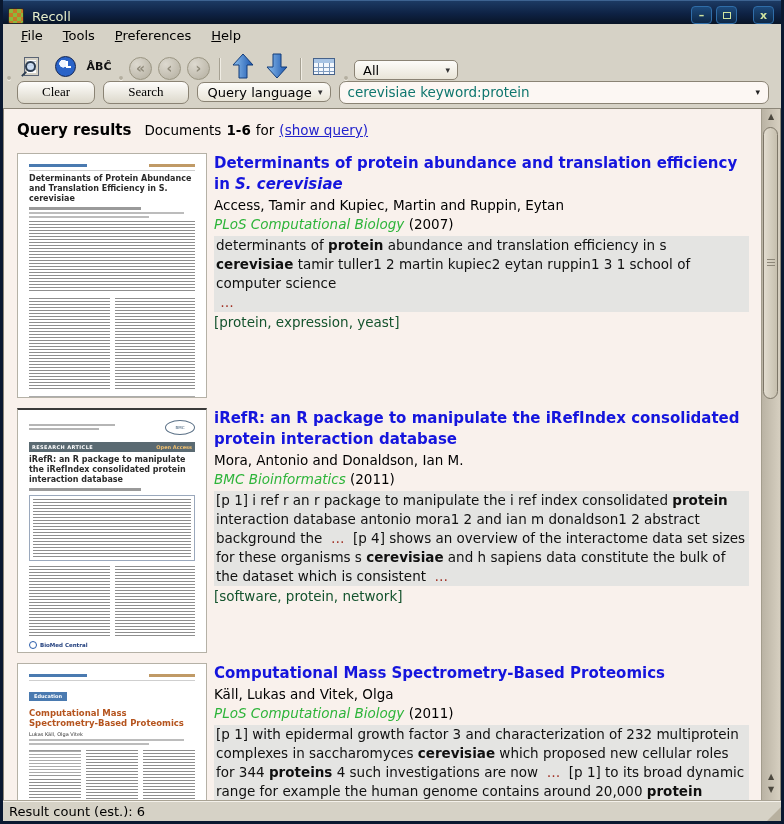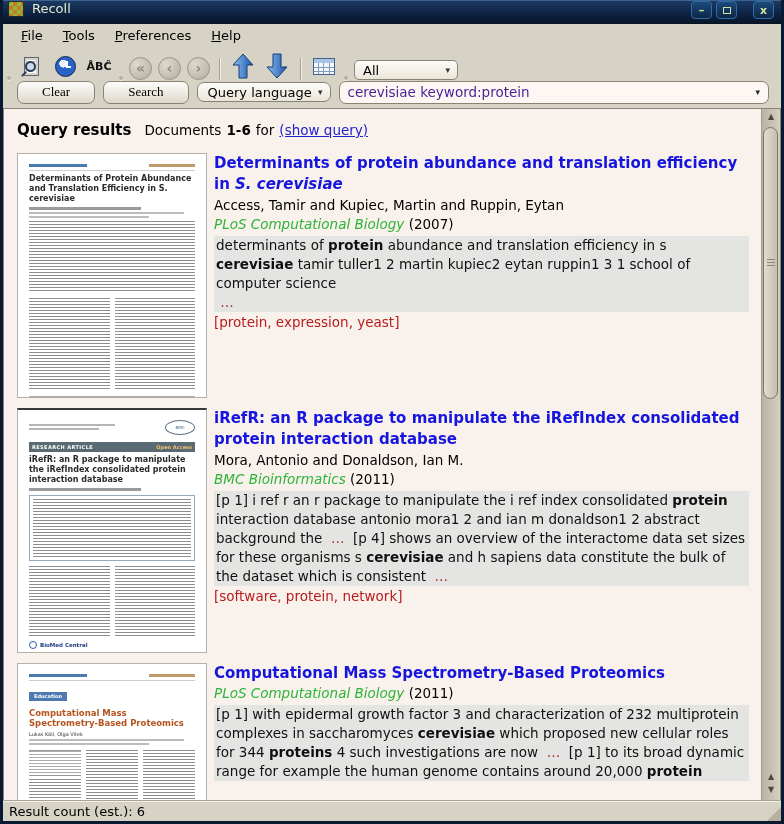--- a/index.html
+++ b/index.html
@@ -1,21 +1,21 @@
 <!DOCTYPE html>
 <html><head>
 <meta charset="utf-8">
 <style>
   * { box-sizing: border-box; margin: 0; padding: 0; }
   html,body { width:784px; height:824px; }
   body { font-family:"DejaVu Sans", sans-serif; background:#d6d2c6; position:relative; overflow:hidden; }
   .app { width:784px; height:824px; border-left:3px solid #0a1830; border-right:3px solid #0a1830; border-bottom:3px solid #0a1830; display:flex; flex-direction:column; background:#d6d2c6; }
 
   
-  .titlebar { height:24px; background:linear-gradient(180deg,#1c3a63 0%,#0e2244 55%,#081426 100%); border-top:1px solid #3d6391; display:flex; align-items:flex-start; padding:0 5px; flex:0 0 24px; }
+  .titlebar { height:24px; background:linear-gradient(180deg,#1c3a63 0%,#0e2244 55%,#081426 100%); border-top:1px solid #3d6391; display:flex; align-items:flex-end; padding:0 5px; flex:0 0 24px; }
   .app-icon { width:16px; height:16px; border:1px solid #2a2a2a; border-radius:2px; margin-right:8px;
     background-image:
       linear-gradient(45deg,#c87828 25%,transparent 25%,transparent 75%,#c87828 75%),
       linear-gradient(45deg,#c87828 25%,#8cb83c 25%,#8cb83c 75%,#c87828 75%);
     background-size:8px 8px; background-position:0 0,4px 4px; }
   .title-text { color:#e4ecca; font-size:13px; }
   .tb-spacer { flex:1; }
   .winbtn { width:21px; height:18px; border-radius:4px; background:linear-gradient(#1d4a7c,#0d2746); border:1px solid #2f6da8; color:#cfe3a0; font-size:11px; font-weight:bold; display:flex; align-items:center; justify-content:center; margin-left:4px; line-height:1; }
   .winbtn.close { margin-left:16px; margin-right:2px; }
 
@@ -45,38 +45,38 @@
      #f4f8fd; }
   .combo { height:20px; border:1px solid #8a8374; border-radius:5px; background:linear-gradient(#fdfcf9,#e9e5d8); display:flex; align-items:center; font-size:13px; color:#000; }
   .combo .arrow { font-size:9px; color:#333; margin:0 7px 0 auto; }
   .combo-all { width:104px; padding-left:8px; }
 
   
   .searchrow { height:28px; flex:0 0 28px; display:flex; align-items:center; padding:0 10px 4px 14px; gap:8px; }
   .push-btn { height:23px; border:1px solid #8a8374; border-radius:7px; background:linear-gradient(#fefdfb,#dcd8cb); font-size:13px; color:#000; padding:0 24px; display:flex; align-items:center; font-family:Liberation Serif, serif; }
   .combo-ql { width:134px; padding-left:10px; border-radius:7px; }
   .query-combo { flex:1; height:23px; border:1px solid #8a8374; border-radius:7px; background:#fcf7f3; display:flex; align-items:center; overflow:hidden; margin-right:2px; }
-  .query-combo input { flex:1; border:none; outline:none; background:transparent; font-size:13.5px; font-family:"DejaVu Sans", sans-serif; padding-left:8px; color:#4c1d95; }
+  .query-combo input { flex:1; border:none; outline:none; background:transparent; font-size:13.5px; font-family:"DejaVu Sans", sans-serif; padding-left:8px; color:#0f766e; }
   .query-combo .arrow { font-size:9px; color:#222; margin:0 8px; }
 
   
   .main { flex:1 1 auto; border:1px solid #8c8678; background:#f9f1ec; position:relative; overflow:hidden; }
   .results-clip { position:absolute; inset:0; right:19px; overflow:hidden; padding:8px 6px 8px 13px; }
   .results-header { font-size:13.5px; color:#000; margin:4px 0 14px 0; display:flex; align-items:baseline; gap:5px; }
   .rh-title { font-size:15px; font-weight:bold; margin-right:8px; }
   .rh-range { font-weight:bold; }
   .rh-link { color:#2222cc; text-decoration:underline; }
   .result-row { display:flex; gap:7px; margin-bottom:10px; }
   .res-text { flex:1; min-width:0; padding-right:6px; }
   .res-title { font-size:15px; line-height:21px; font-weight:bold; color:#1515dd; }
   .res-authors { font-size:13.5px; line-height:19px; color:#000; margin-top:1px; }
   .res-journal-line { font-size:13.5px; line-height:19px; color:#000; }
   .journal { color:#2eb43a; font-style:italic; }
   .snippet { font-size:13.5px; line-height:19px; color:#101010; background:#e4e4e2; margin-top:2px; padding:0 2px; white-space:pre-wrap; }
-  .keywords { font-size:13.5px; line-height:19px; color:#b91c1c; margin-top:1px; }
+  .keywords { font-size:13.5px; line-height:19px; color:#14532d; margin-top:1px; }
   .seg-b { font-weight:bold; }
   .seg-i { font-style:italic; }
   .seg-u { text-decoration:underline; }
   .seg-e { color:#a13226; }
 
   
   .thumb { width:190px; min-width:190px; height:245px; background:#fff; border:1px solid #b5b1a6; padding:10px 11px; overflow:hidden; font-family:"DejaVu Sans", sans-serif; }
   .sim { background-image:repeating-linear-gradient(to bottom,#8e8e8e 0 1px,transparent 1px 3px); }
   .sim-light { background-image:repeating-linear-gradient(to bottom,#ababab 0 1px,transparent 1px 3px); }
   .th-header { display:flex; justify-content:space-between; align-items:center; }
@@ -323,20 +323,21 @@
             <div class="t-col t3-col">
                 <div class="t3-quotebox sim-light"></div>
                 <div class="sim" style="height:110px"></div>
               </div>
             <div class="t-col t3-col sim"></div>
             <div class="t-col t3-col sim"></div>
           </div>
         </div>
         <div class="res-text">
           <div class="res-title"><span>Computational Mass Spectrometry-Based Proteomics</span></div>
+          <div class="res-authors">Käll, Lukas and Vitek, Olga</div>
           <div class="res-journal-line">
             <span class="journal">PLoS Computational Biology</span>
             <span>(2011)</span>
           </div>
           <div class="snippet"><span>[p 1] with epidermal growth factor 3 and characterization of 232 multiprotein complexes in saccharomyces </span><span class="seg-b">cerevisiae</span><span> which proposed new cellular roles for 344 </span><span class="seg-b">proteins</span><span> 4 such investigations are now </span><span class="seg-e"> … </span><span> [p 1] to its broad dynamic range for example the human genome contains around 20,000 </span><span class="seg-b">protein</span></div>
         </div>
       </div>
 
     </div>
 

